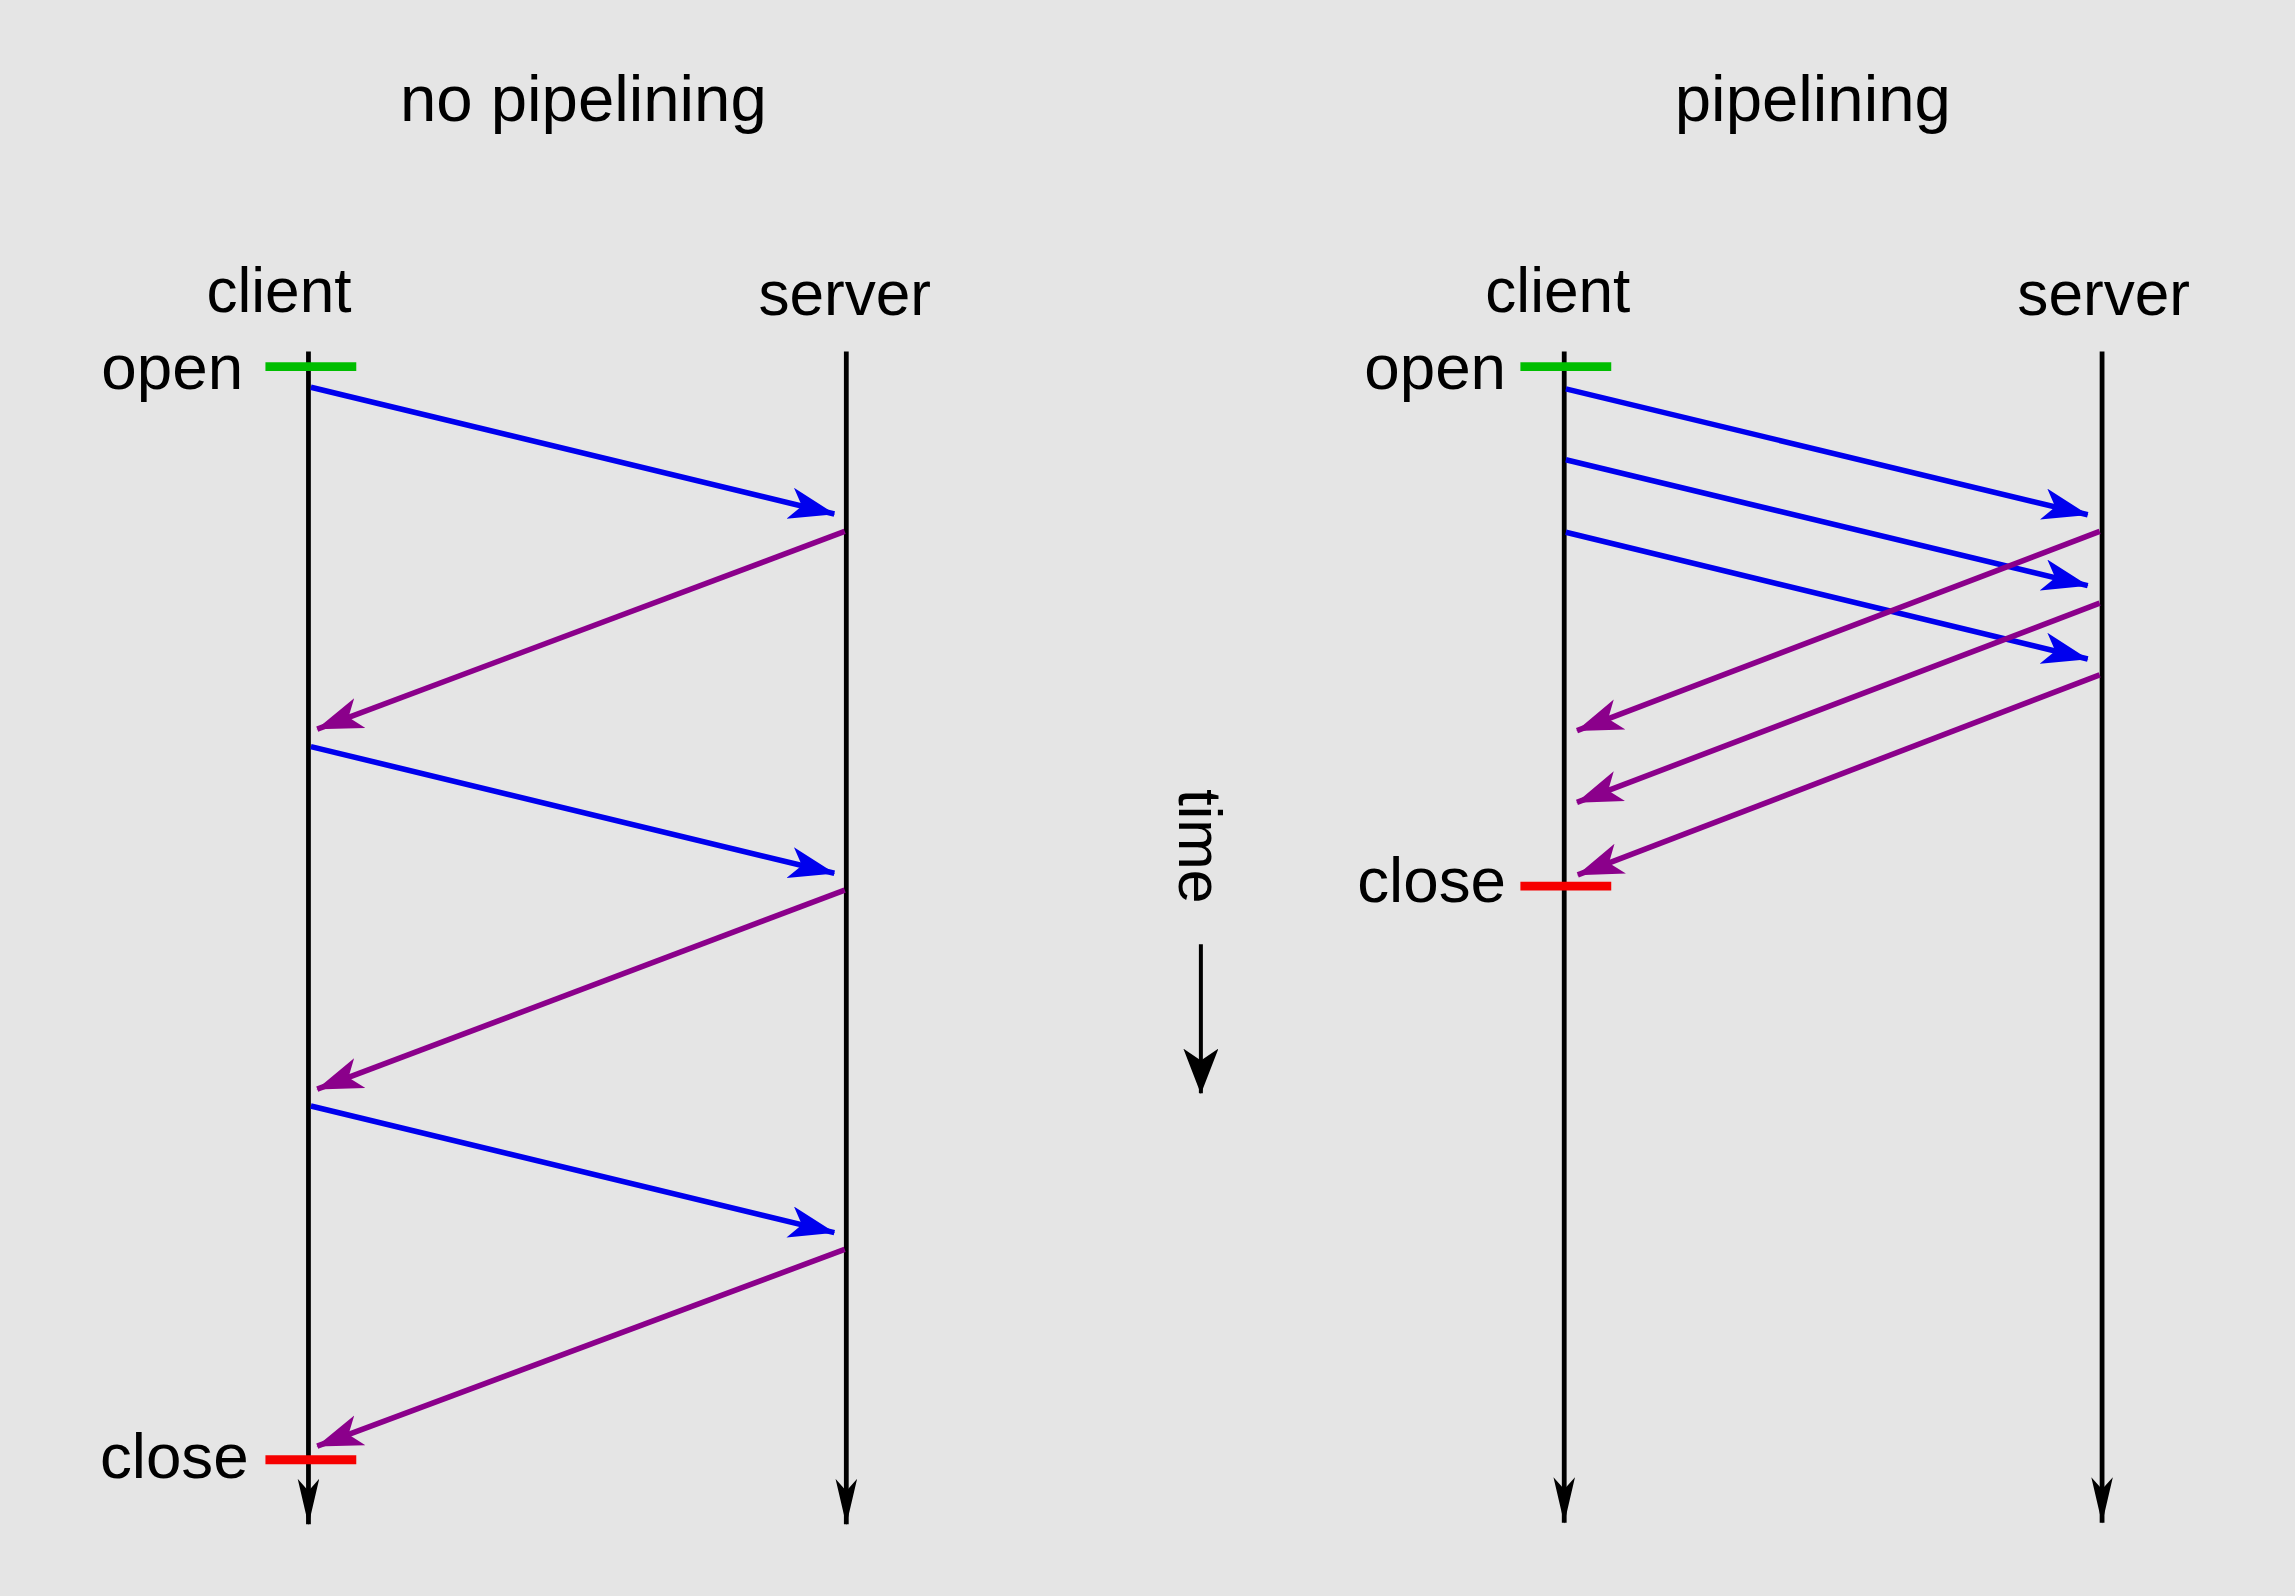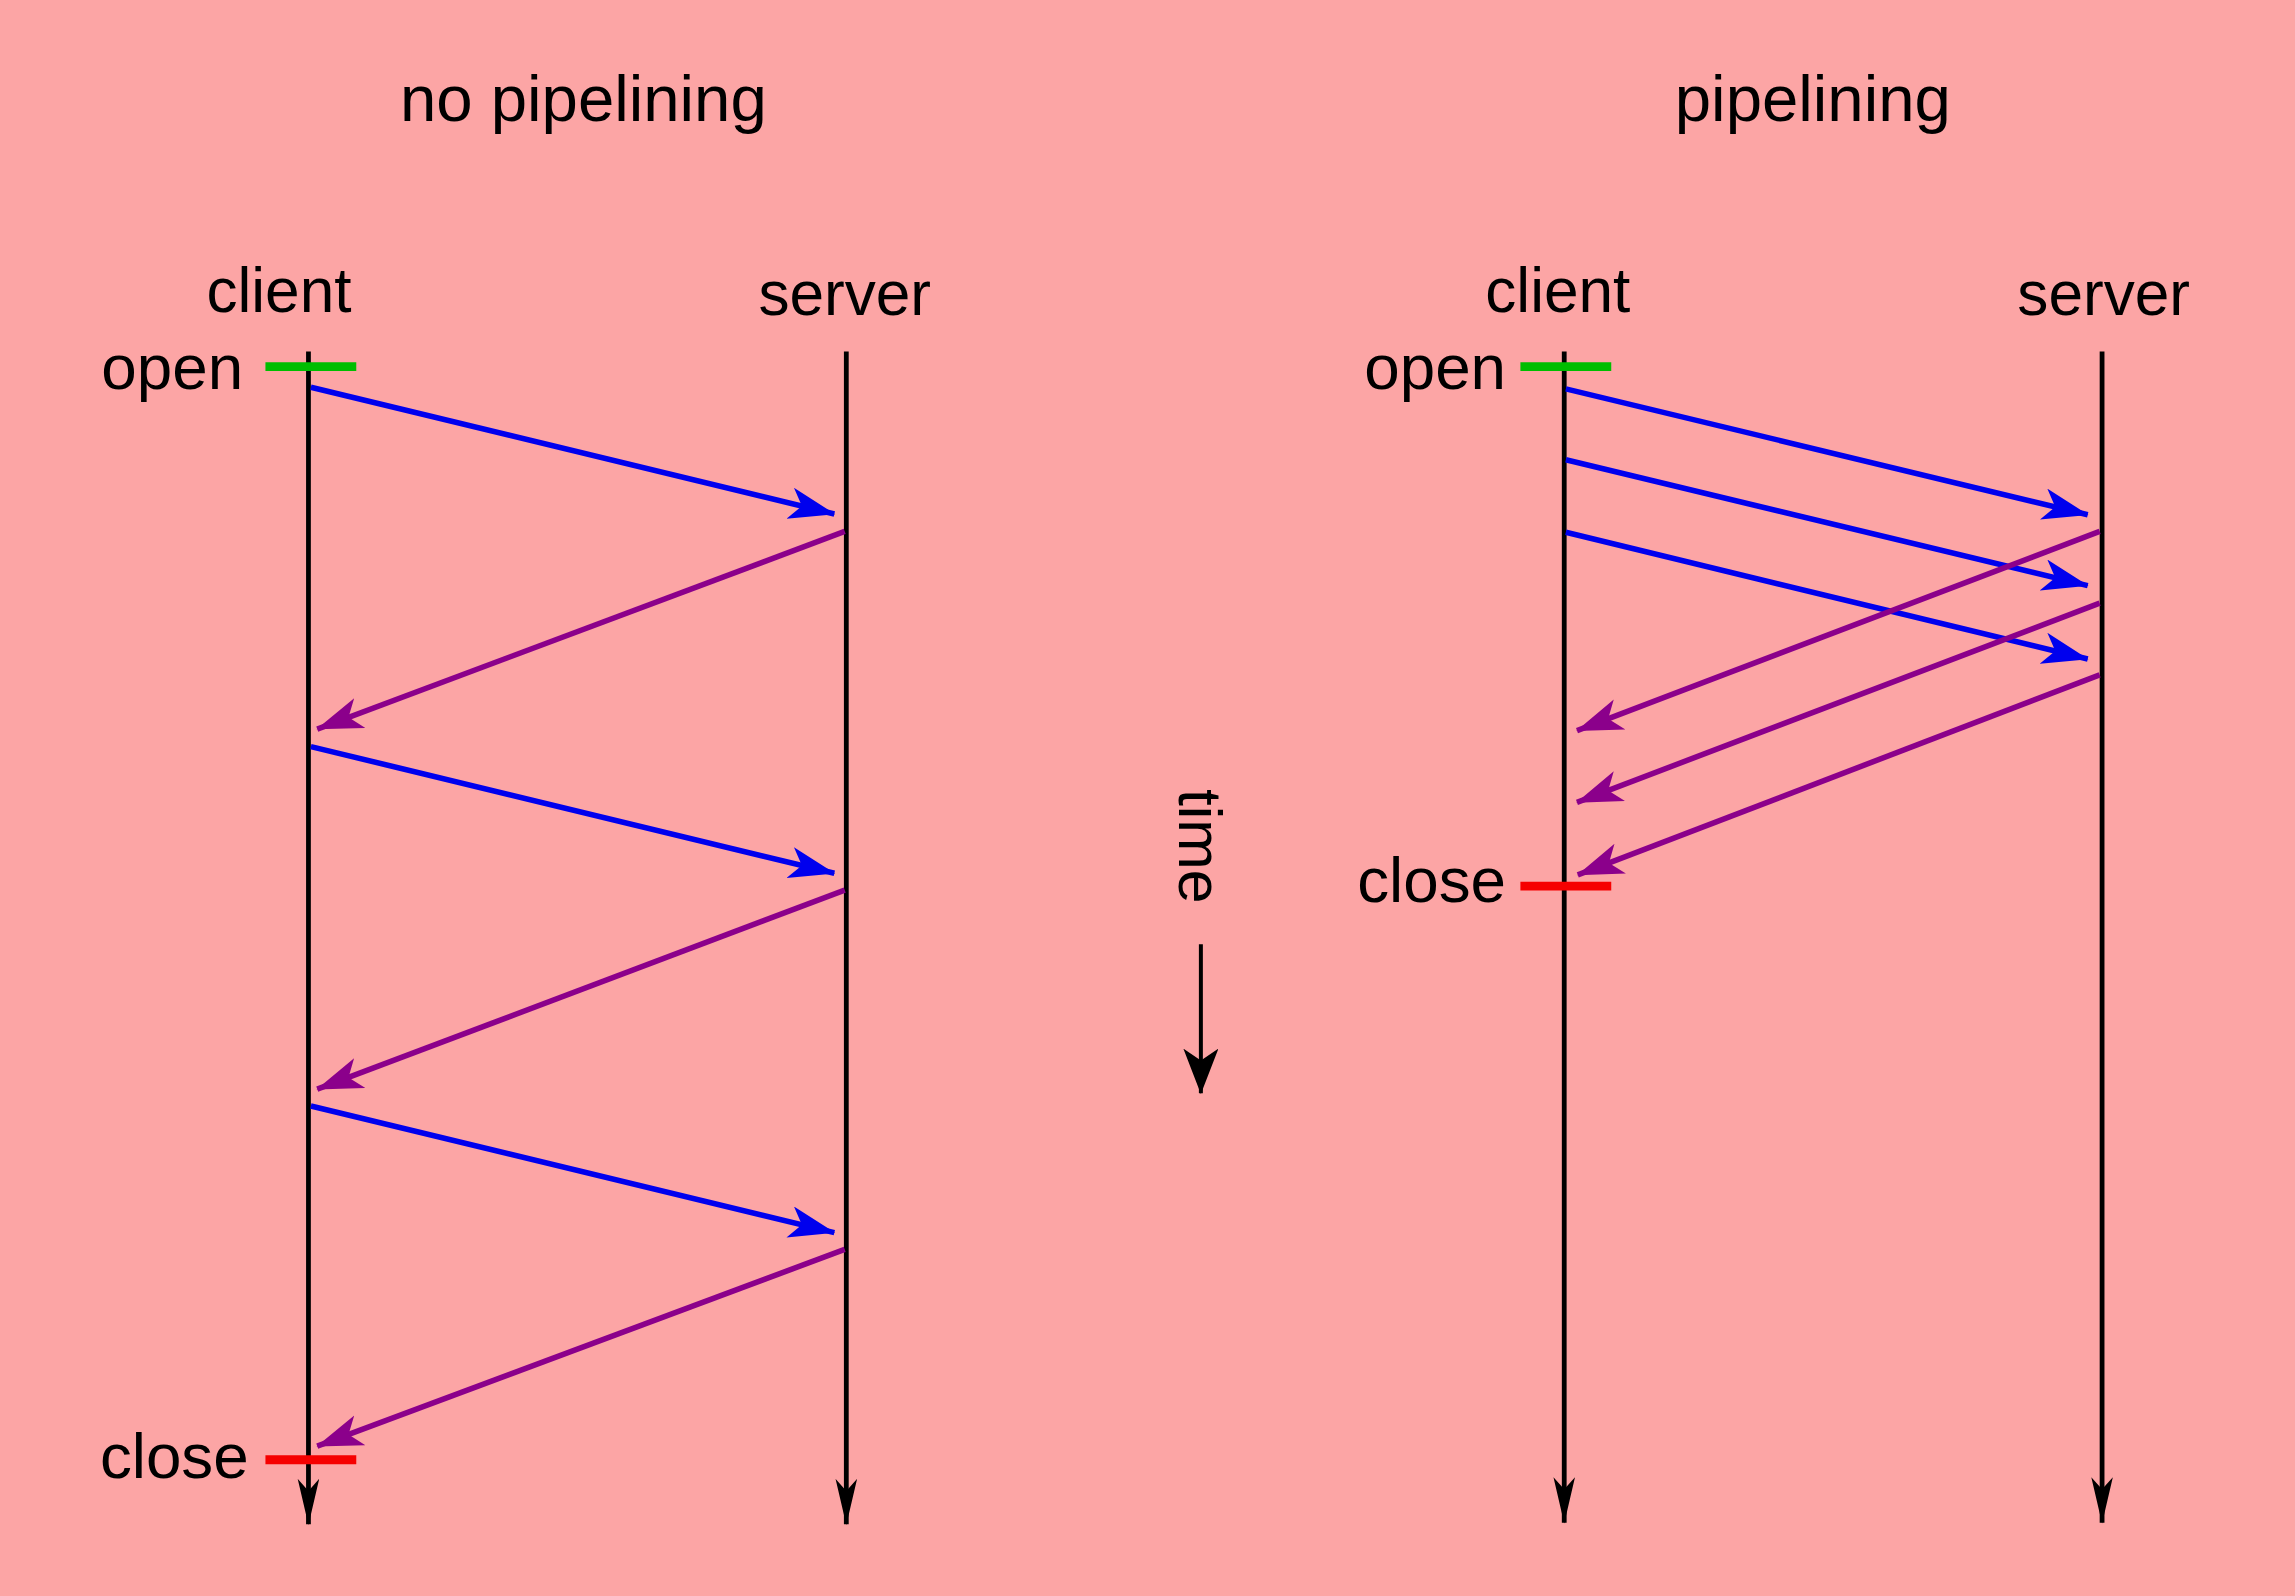--- a/index.html
+++ b/index.html
@@ -1,21 +1,21 @@
 <!DOCTYPE html>
 <html style="font-size:12.8px"><head>
 <meta charset="utf-8">
 <style>
   html, body { margin: 0; padding: 0; }
   body { background: #47704f; }
   #stage {
     position: relative;
     width: 2295px;
     height: 1596px;
-    background: #fca5a5;
+    background: #e5e5e5;
     overflow: hidden;
     font-family: "Liberation Sans", sans-serif;
   }
   svg { display: block; }
   text {
     font-family: "Liberation Sans", "DejaVu Sans", sans-serif;
     fill: #000;
   }
   .title    { font-size: 82px; }
   .actor    { font-size: 78px; }

